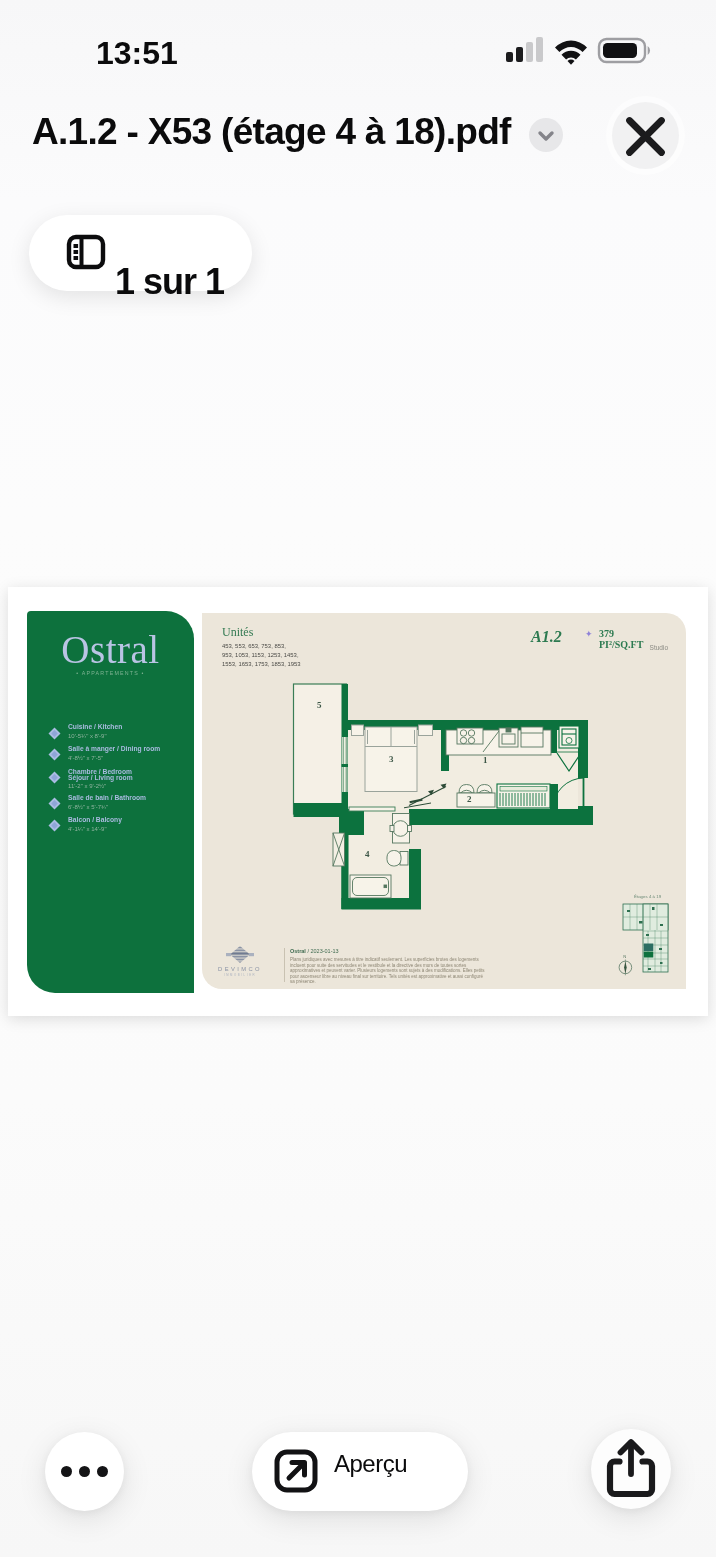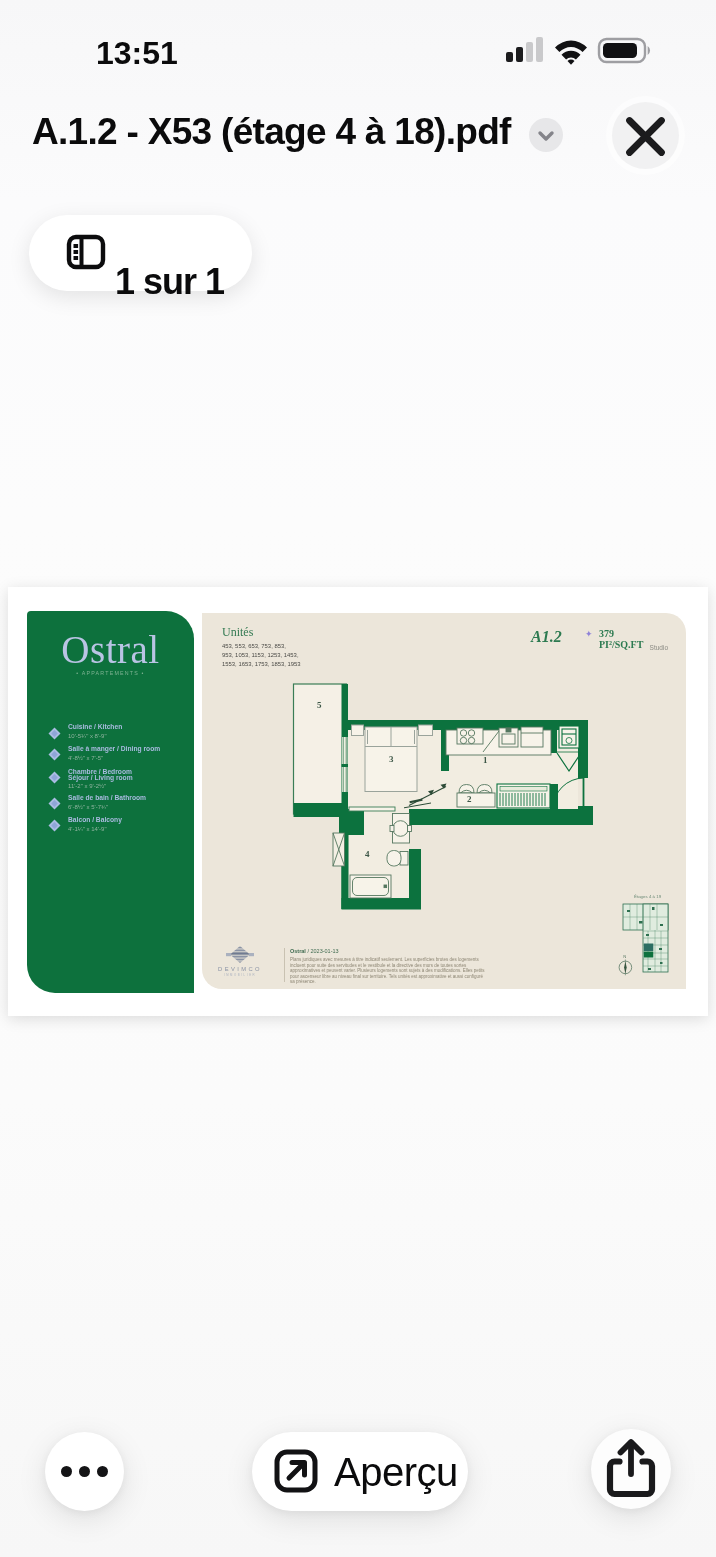--- a/index.html
+++ b/index.html
@@ -376,21 +376,21 @@
 </div>
 
 <div class="abs" style="left:252px;top:1432px;width:216px;height:79px;border-radius:40px;background:#fff;box-shadow:0 8px 30px rgba(0,0,0,.10),0 2px 8px rgba(0,0,0,.05);"></div>
 
 <svg class="abs" style="left:273px;top:1448px;" width="46" height="46" viewBox="0 0 46 46">
   <rect x="4" y="4" width="38" height="38" rx="10" fill="none" stroke="#121214" stroke-width="5"></rect>
   <line x1="16" y1="30" x2="29" y2="17" stroke="#121214" stroke-width="5" stroke-linecap="round"></line>
   <path d="M19 14.5 h12.5 v12.5" fill="none" stroke="#121214" stroke-width="5" stroke-linecap="round" stroke-linejoin="round"></path>
 </svg>
 
-<div class="abs" style="left:334px;top:1450px;font-size:40px;letter-spacing:-0.5px;color:#0b0b0c;">Aperçu</div>
+<div class="abs" style="left:334px;top:1450px;font-size:24px;letter-spacing:-0.5px;color:#0b0b0c;">Aperçu</div>
 
 <div class="abs" style="left:591px;top:1429px;width:80px;height:80px;border-radius:50%;background:#fdfdfd;box-shadow:0 8px 30px rgba(0,0,0,.10),0 2px 8px rgba(0,0,0,.05);"></div>
 
 <svg class="abs" style="left:598px;top:1436px;" width="66" height="66" viewBox="0 0 66 66">
   <g stroke="#1a1a1c" fill="none" stroke-linecap="round" stroke-linejoin="round">
     <path d="M21.5 25.5 h-5 a4.5 4.5 0 0 0 -4.5 4.5 v23.5 a4.5 4.5 0 0 0 4.5 4.5 h33 a4.5 4.5 0 0 0 4.5 -4.5 v-23.5 a4.5 4.5 0 0 0 -4.5 -4.5 h-5" stroke-width="6.2"></path>
     <line x1="33" y1="7" x2="33" y2="38" stroke-width="5.8"></line>
     <path d="M22.5 16.5 L33 6 L43.5 16.5" stroke-width="5.8"></path>
   </g>
 </svg>

